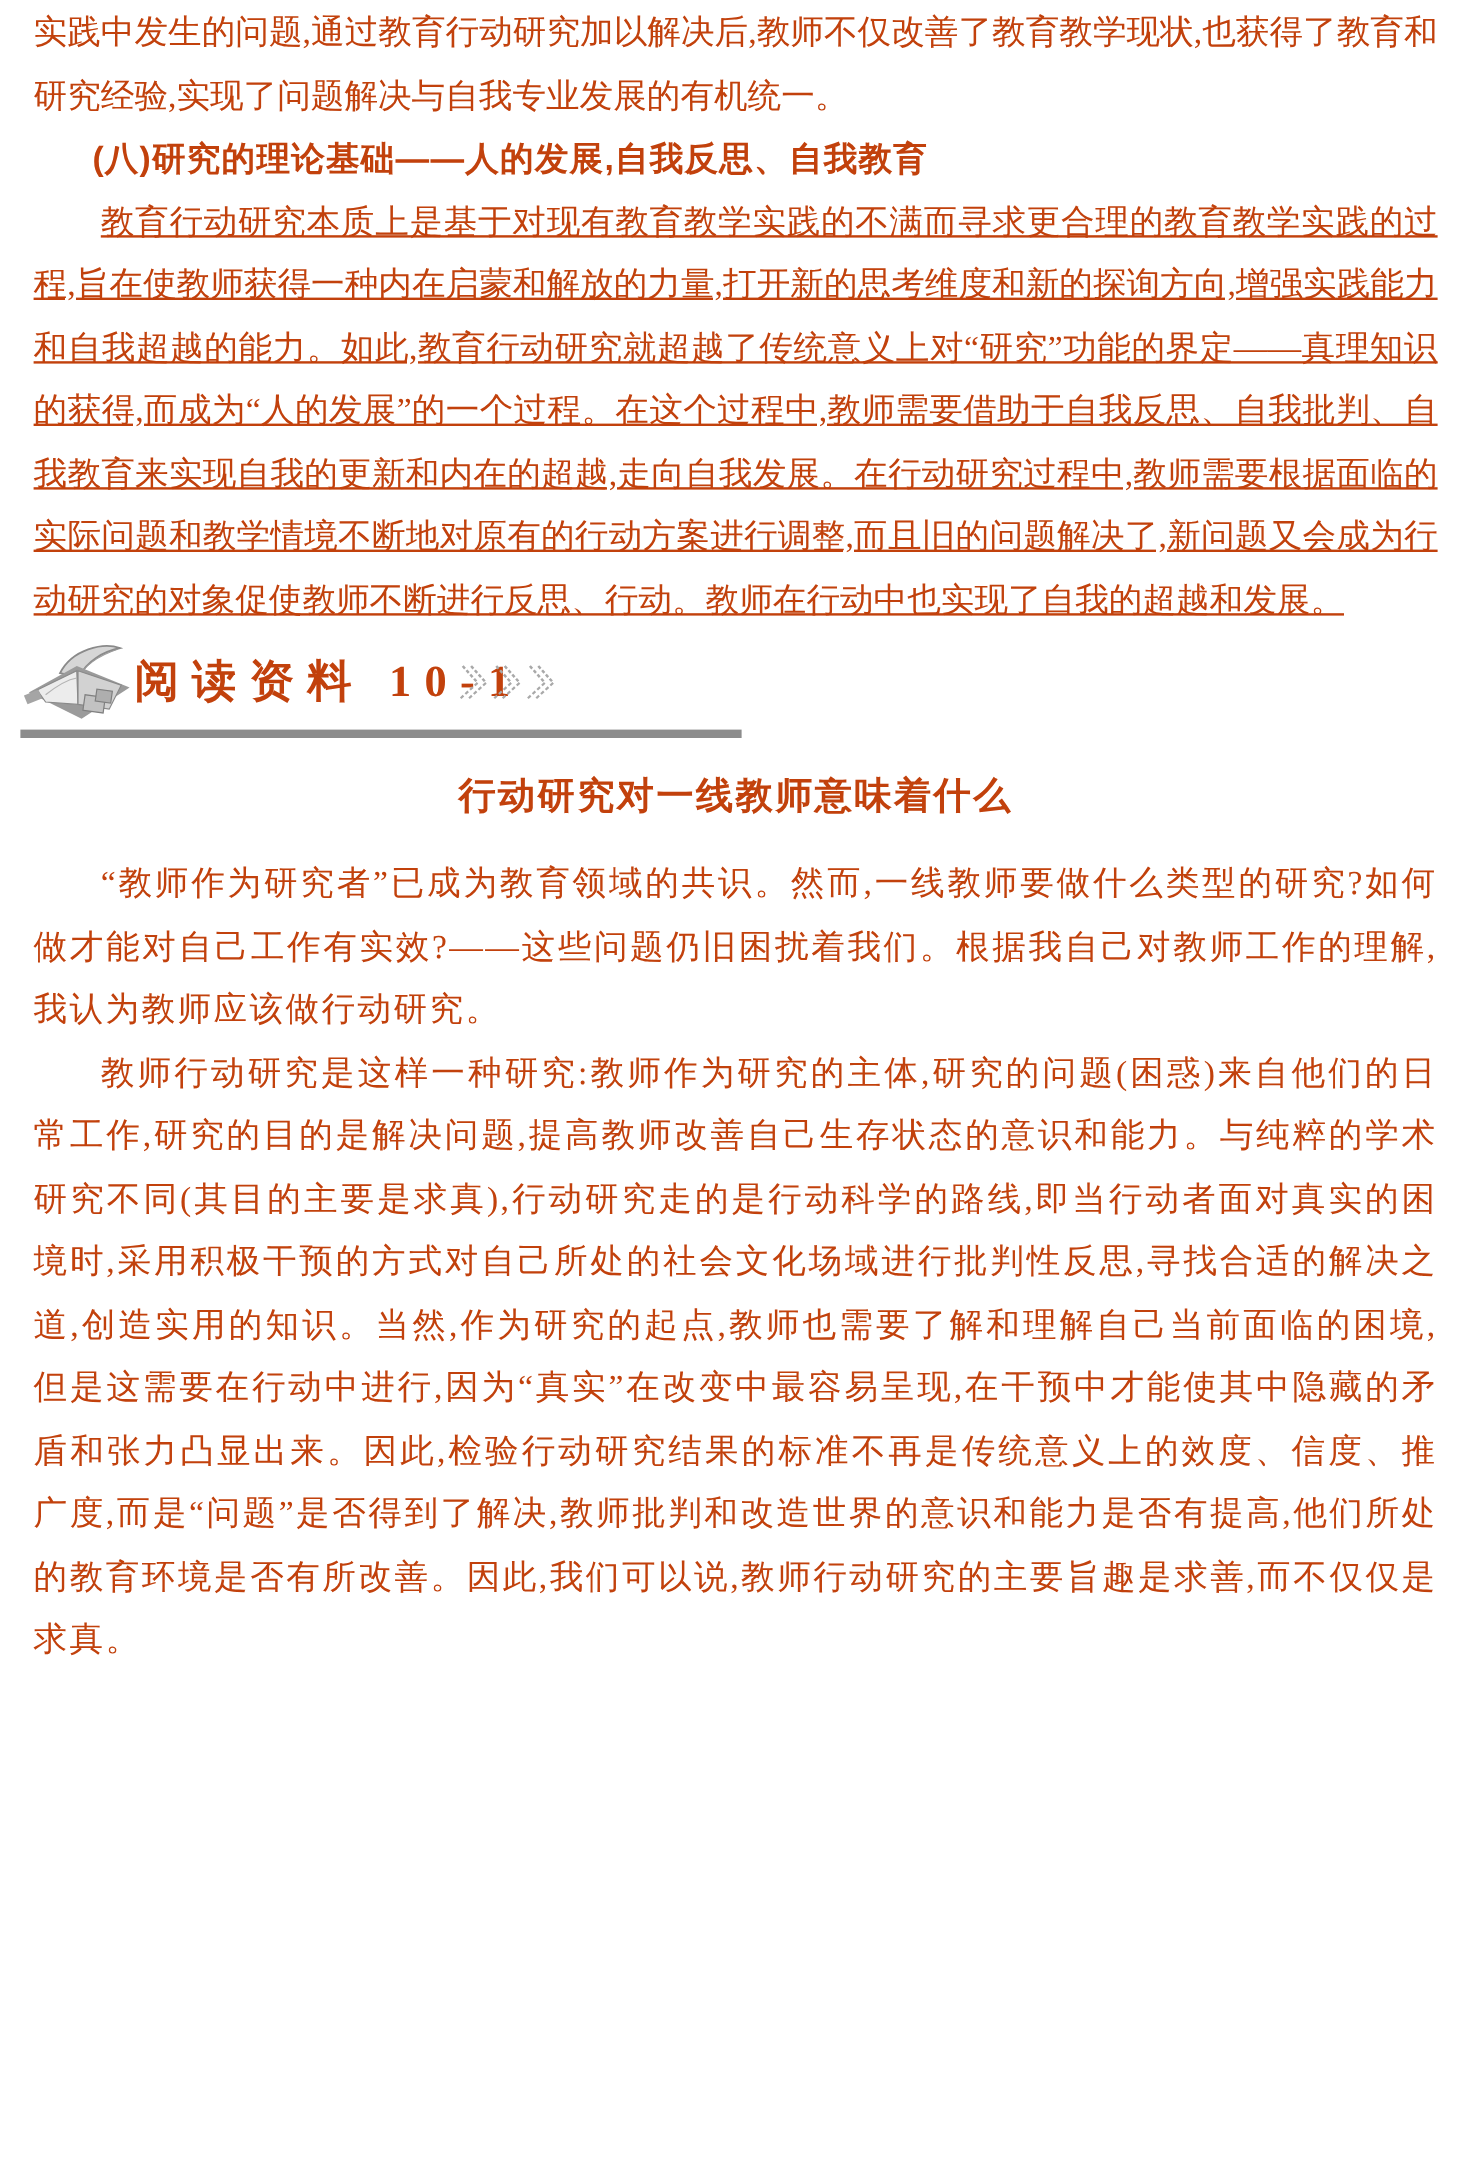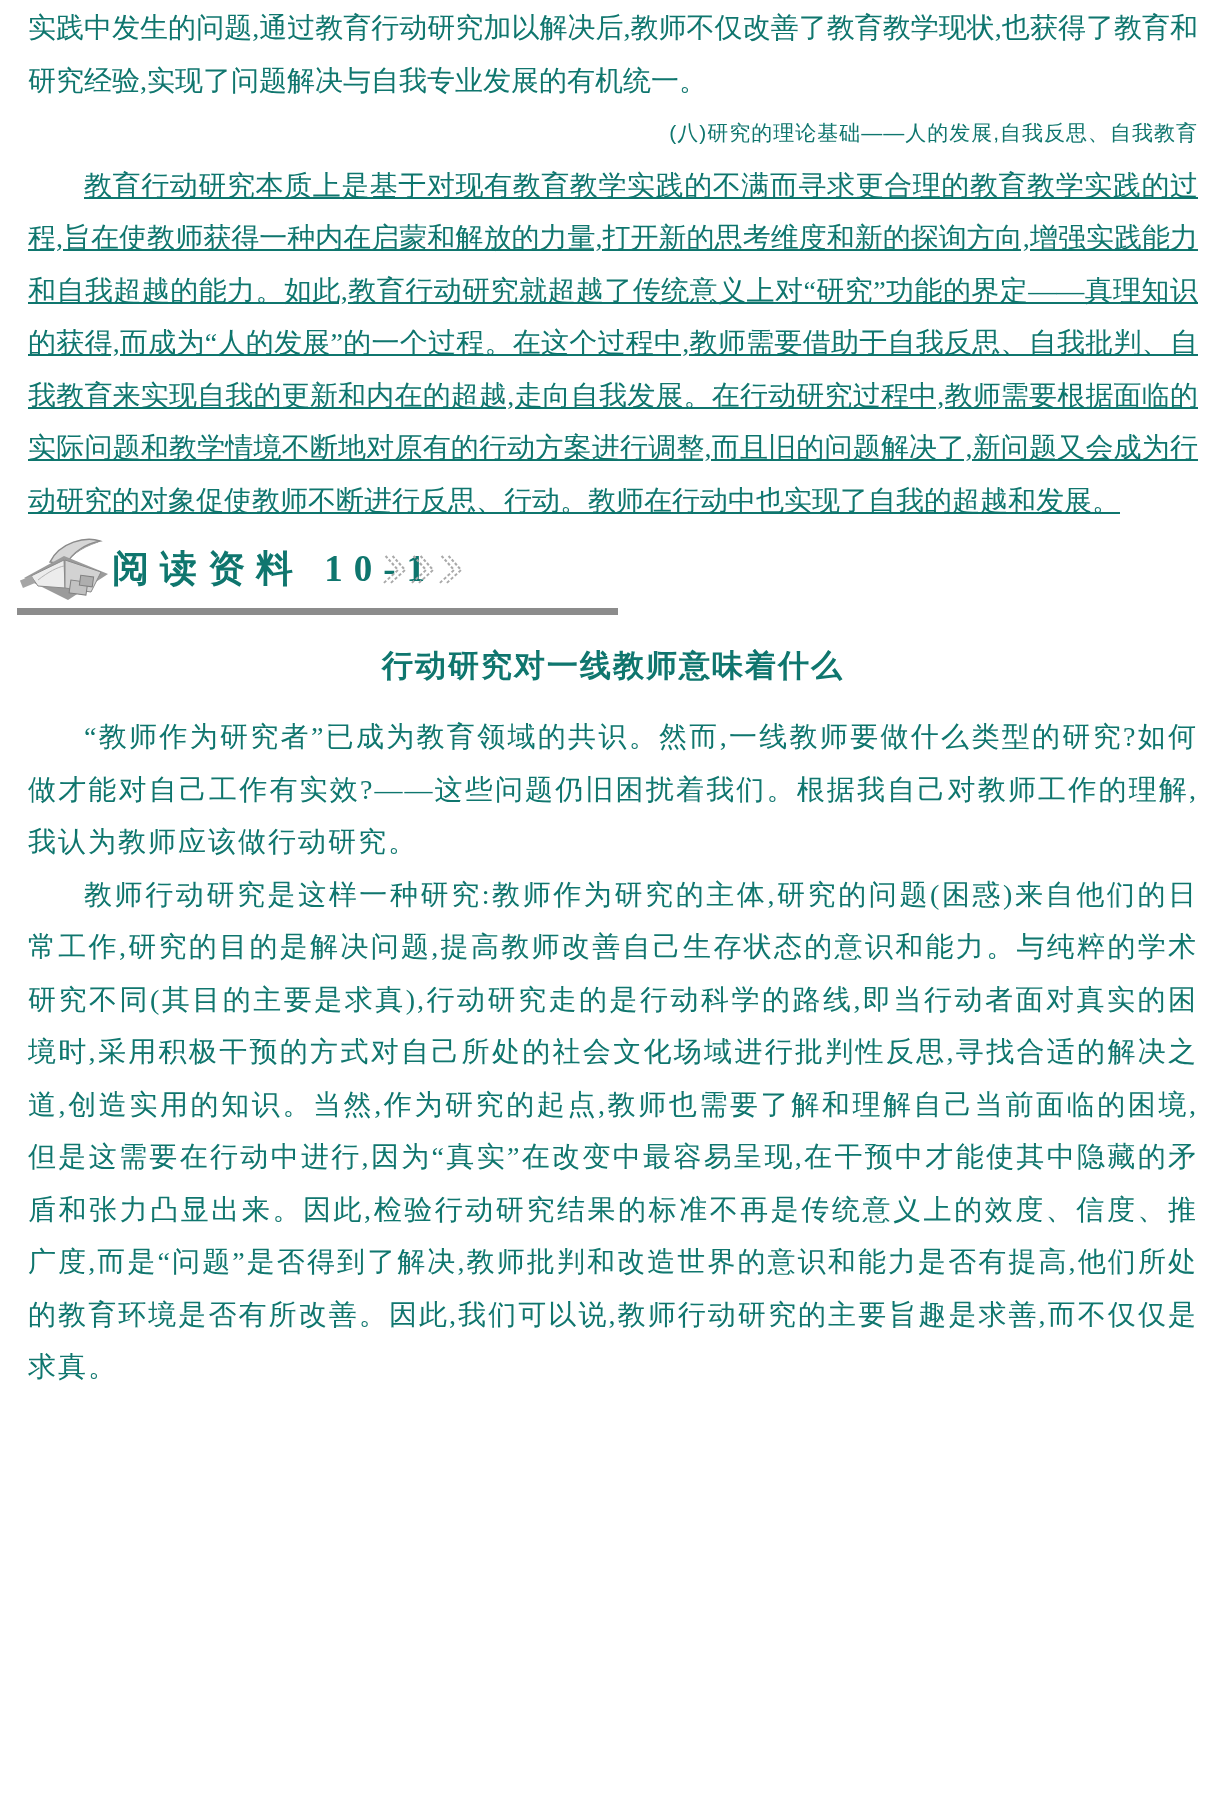--- a/index.html
+++ b/index.html
@@ -1,47 +1,47 @@
 <!DOCTYPE html>
 <html lang="zh"><head>
 <meta charset="utf-8">
 <style>
   html,body{margin:0;padding:0;background:#e9e9e9;}
   .page{
-    width:1226px;height:1816px;background:#ffffff;color:#0f766e;
+    width:1226px;height:1816px;background:#ffffff;color:#c2410c;
     margin:0 auto;position:relative;overflow:hidden;
     font-family:"Liberation Serif","DejaVu Serif",serif;
   }
   .content{padding:2px 28px 0 28px;}
   p{margin:0;}
   .body-text{
     font-size:28px;line-height:52.5px;text-align:justify;
   }
   .indent{text-indent:2em;text-decoration:underline;}
   .section-heading{
     font-family:"Liberation Sans","DejaVu Sans",sans-serif;
-    font-weight:400;font-size:21px;line-height:52.5px;
-    text-indent:1.75em;text-align:right;letter-spacing:1px;
+    font-weight:700;font-size:28px;line-height:52.5px;
+    text-indent:1.75em;text-align:left;letter-spacing:1px;
   }
   
   .banner{position:relative;height:66px;margin-top:22px;}
   .banner-rule{
     position:absolute;left:-11px;bottom:0;width:601px;height:7px;
     background:#8c8c8c;
   }
   .banner-icon{position:absolute;left:-8px;bottom:-6px;}
   .banner-label{
     position:absolute;left:84px;bottom:20px;
     font-family:"Liberation Serif","DejaVu Serif",serif;
     font-weight:700;font-size:37px;letter-spacing:11px;white-space:nowrap;
   }
   .banner-chevrons{position:absolute;left:352px;bottom:10px;}
   .reading-title{
     margin-top:30px;
-    font-family:Liberation Sans, sans-serif;
+    font-family:Liberation Mono, monospace;
     font-weight:700;font-size:31px;line-height:42px;
     text-align:center;letter-spacing:2px;
   }
   .reading-block{margin-top:24px;}
   .reading-para{
     font-size:28px;line-height:52.5px;letter-spacing:2px;
     text-align:justify;text-indent:2em;
   }
 </style>
 </head>

